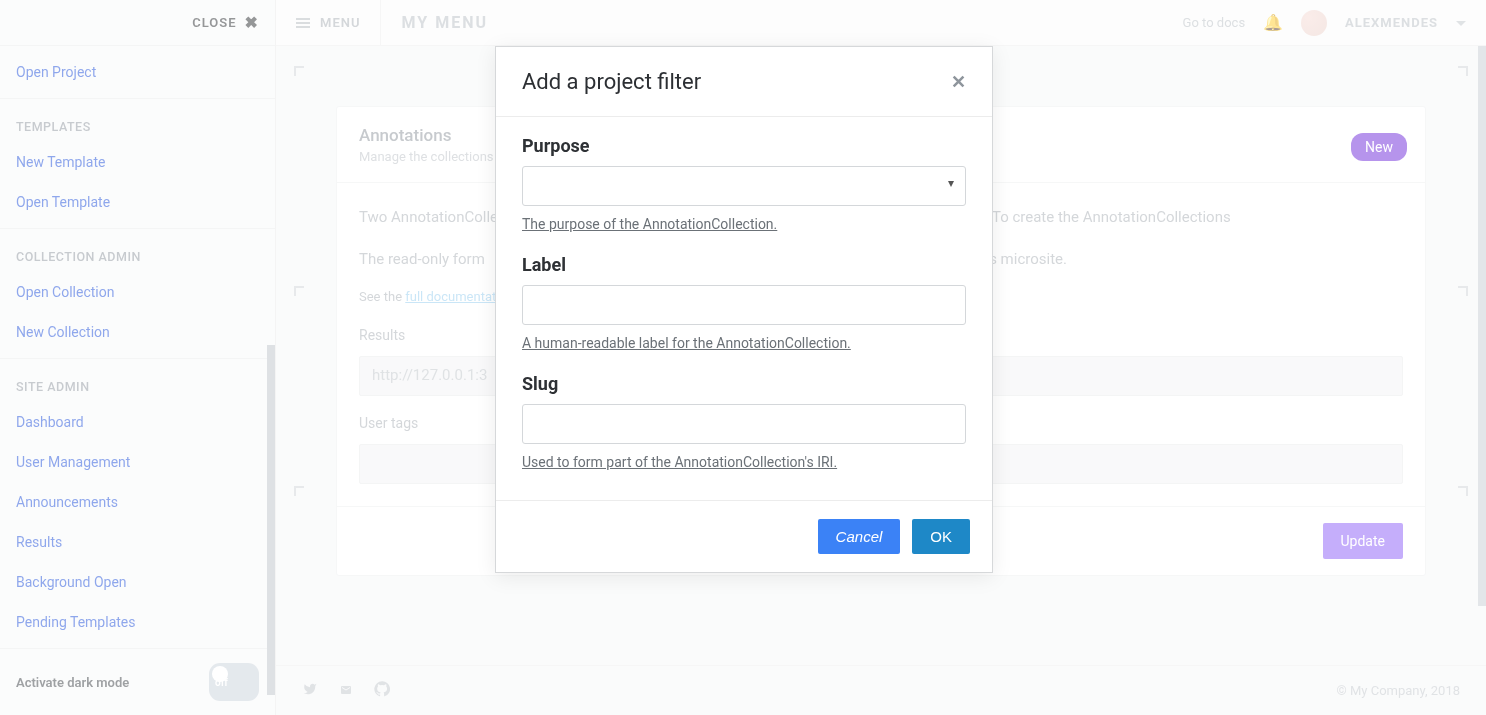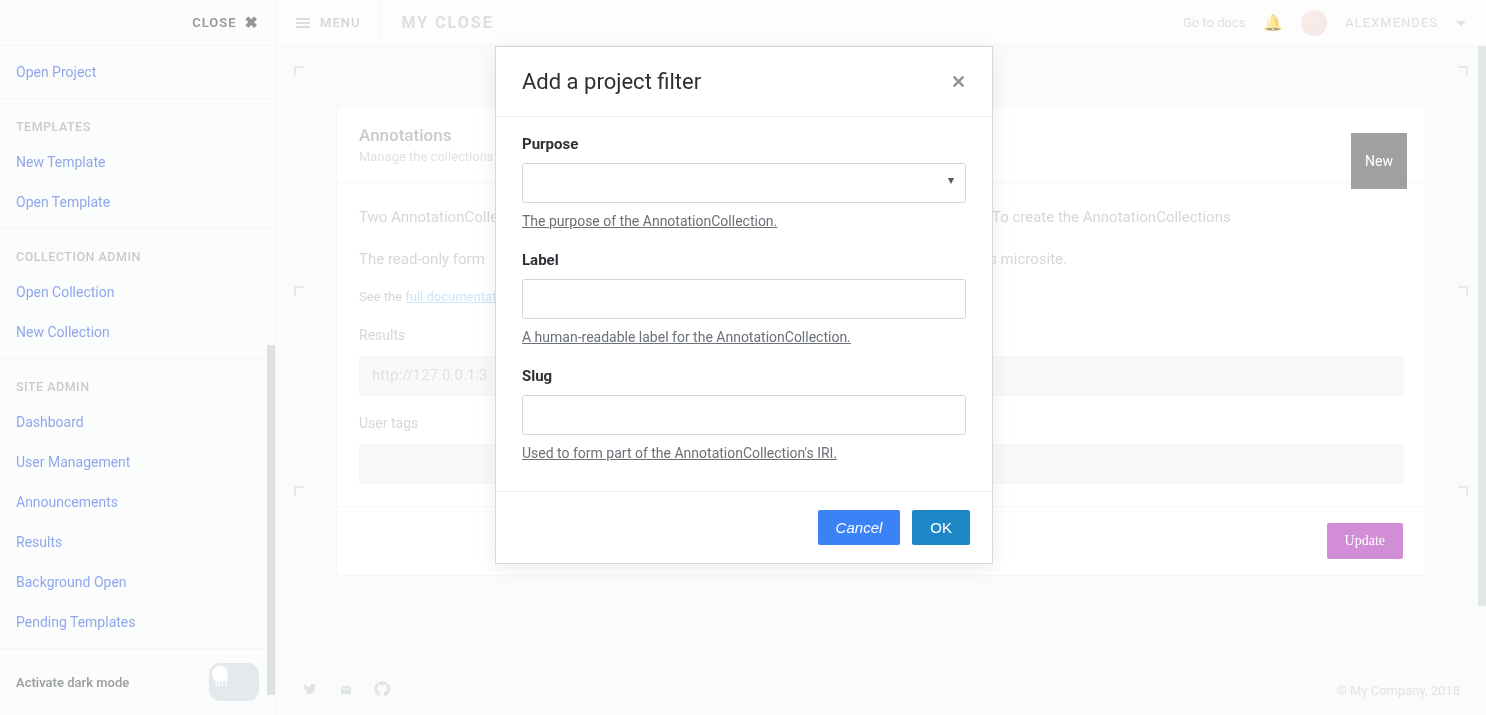--- a/index.html
+++ b/index.html
@@ -93,21 +93,21 @@
   .hamburger span:nth-child(1){top:0}.hamburger span:nth-child(2){top:4px}.hamburger span:nth-child(3){top:8px}
   .vdiv { width:1px; height: 46px; background:#ececec; margin: 0 20px; }
   .brand { color: #b9bfc4; font-weight: 700; letter-spacing: 2px; font-size: 16px; }
   .top-right { margin-left: auto; display: flex; align-items: center; gap: 18px; color:#b9bfc4; }
   .go-docs{ font-size: 13px; }
   .bell { font-size: 16px; }
   .avatar {
     width: 26px; height: 26px; border-radius: 50%;
     background: radial-gradient(circle at 30% 30%, #f5d9d3, #e9cfc8);
   }
-  .username { font-weight: 400; letter-spacing: 1px; font-size: 13px; color:#b9bfc4; }
+  .username { font-weight: 700; letter-spacing: 1px; font-size: 13px; color:#b9bfc4; }
   .caret-down { border: 5px solid transparent; border-top-color: #c1c6cb; width:0; height:0; display:inline-block; transform: translateY(3px); }
 
   
   .main {
     position: absolute;
     left: 276px; right: 0; top: 46px; bottom: 50px;
     padding: 20px 60px;
     overflow: hidden;
     color: #9aa1a7;
   }
@@ -125,30 +125,30 @@
 
   .card {
     background: #fff;
     border: 1px solid #eceeef;
     border-radius: 3px;
   }
   .card-header { padding: 18px 22px; border-bottom: 1px solid #eceeef; position:relative; }
   .card-title { color:#8e959c; font-size:17px; font-weight:500; }
   .card-sub { color:#bcc1c6; font-size:13px; margin-top:4px; }
   .new-btn { position:absolute; right:18px; top:26px;
-    background:#404040; color:#fff; padding:20px 14px; border-radius:0; font-size:14px;}
+    background:#6d28d9; color:#fff; padding:6px 14px; border-radius:12px; font-size:14px;}
   .card-body { padding: 22px; color:#a9afb5; font-size:15px; line-height:1.7; }
   .card-body a { color:#95ccee; }
   .field-label { color:#a9afb5; font-size:14px; margin: 16px 0 8px; }
   .readonly-input {
     height: 40px; width:100%; background:#f2f3f4; border:1px solid #e8eaeb; border-radius:2px;
     padding: 0 12px; color:#bfc4c9; font-size:15px; display:flex; align-items:center;
   }
   .card-footer { border-top:1px solid #eceeef; padding:16px 22px; display:flex; justify-content:flex-end;}
-  .update-btn { background:#a21caf; color:#fff; padding:10px 18px; border-radius:2px;font-family:Liberation Serif, serif; }
+  .update-btn { background:#8b5cf6; color:#fff; padding:10px 18px; border-radius:2px; }
 
   
   .footer {
     position:absolute; left:276px; right:0; bottom:0; height:50px;
     border-top:1px solid #ececec;
     display:flex; align-items:center; padding: 0 26px; color:#c1c6cb;
   }
   .footer .icons { display:flex; gap:20px; font-size:16px;}
   .footer .copyright { margin-left:auto; font-size:13px;}
 
@@ -164,21 +164,21 @@
   }
   .modal-header {
     padding: 22px 26px;
     border-bottom: 1px solid #ececec;
     display:flex; align-items:center; justify-content:space-between;
   }
   .modal-title { font-size: 22px; font-weight: 400; color: #2c2f33; }
   .modal-close { color:#8e959c; font-size:18px; font-weight:700; cursor:pointer; }
   .modal-body { padding: 18px 26px 24px; }
   .form-group { margin-bottom: 22px; }
-  .form-label { font-weight: 700; font-size: 15px; color:#2e3135; display:block; margin-bottom:10px; }
+  .form-label { font-weight: 700; font-size: 18px; color:#2e3135; display:block; margin-bottom:10px; }
   .form-input, .form-select {
     width: 100%; height: 40px; border:1px solid #d4d7da; border-radius:3px; padding: 0 12px;
     font-size:14px; color:#333; background:#fff;
   }
   .form-select { appearance:none; position:relative; }
   .select-wrap { position:relative; }
   .select-wrap::after {
     content: "▾"; position:absolute; right:12px; top:10px; color:#555; font-size:12px; pointer-events:none;
   }
   .form-help { color:#6b7177; font-size:14px; margin-top:10px;text-decoration:underline; }
@@ -242,21 +242,21 @@
 <div class="topbar">
   <div class="menu-btn">
     <span class="hamburger">
         <span></span>
         <span></span>
         <span></span>
       </span>
     <span>MENU</span>
   </div>
   <div class="vdiv"></div>
-  <div class="brand">MY CLOSE</div>
+  <div class="brand">MY MENU</div>
   <div class="top-right">
     <span class="go-docs">Go to docs</span>
     <span class="bell">🔔</span>
     <span class="avatar"></span>
     <span class="username">ALEXMENDES</span>
     <span class="caret-down"></span>
   </div>
 </div>
 
 <div class="main">

